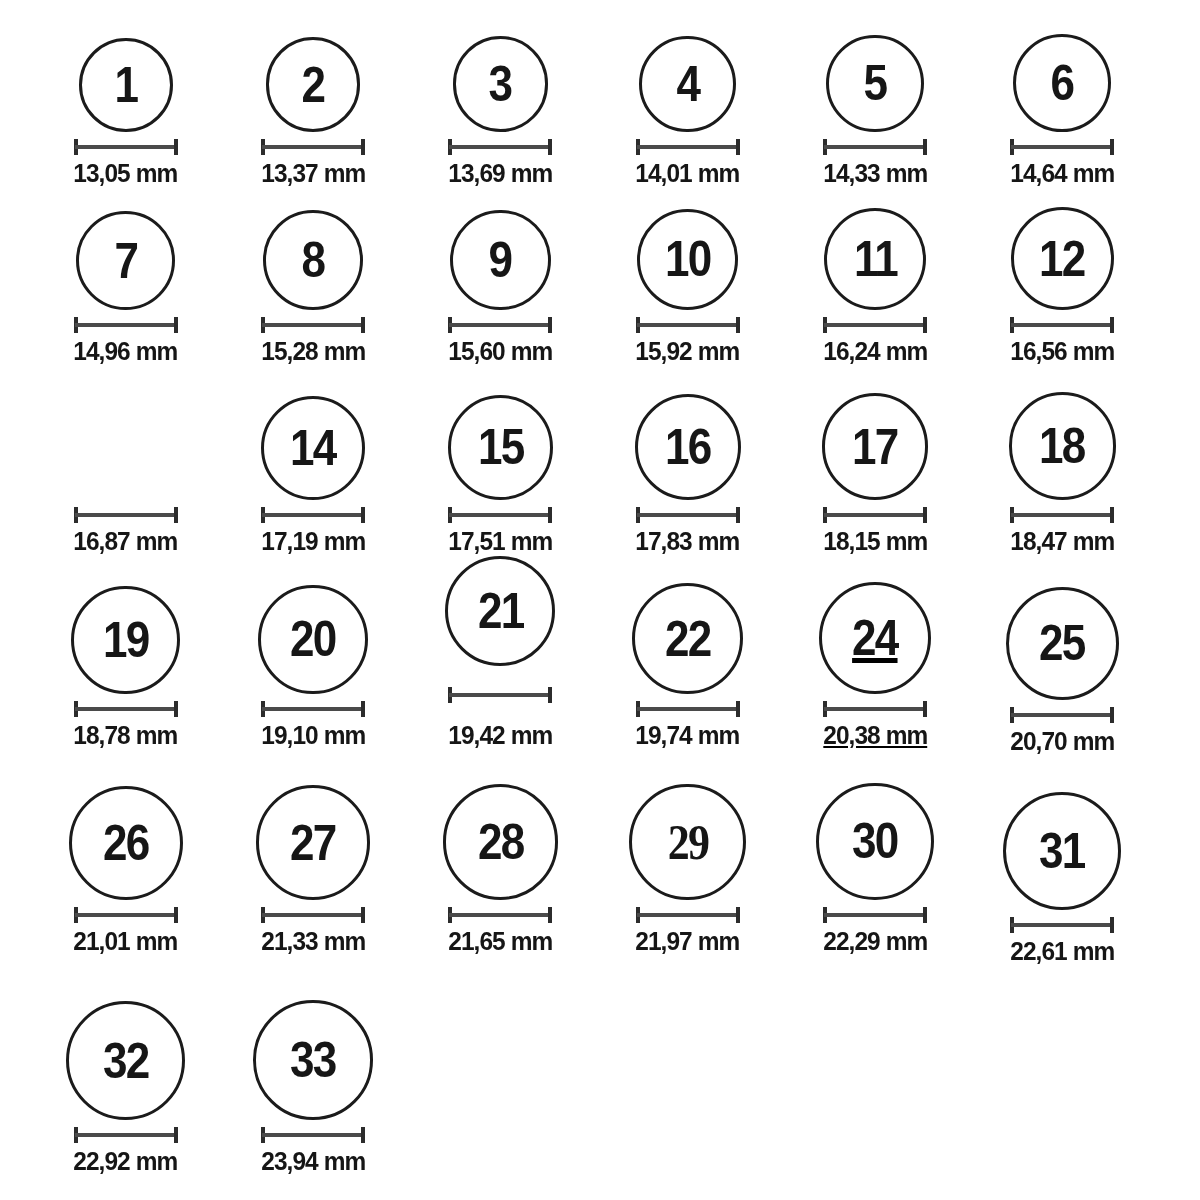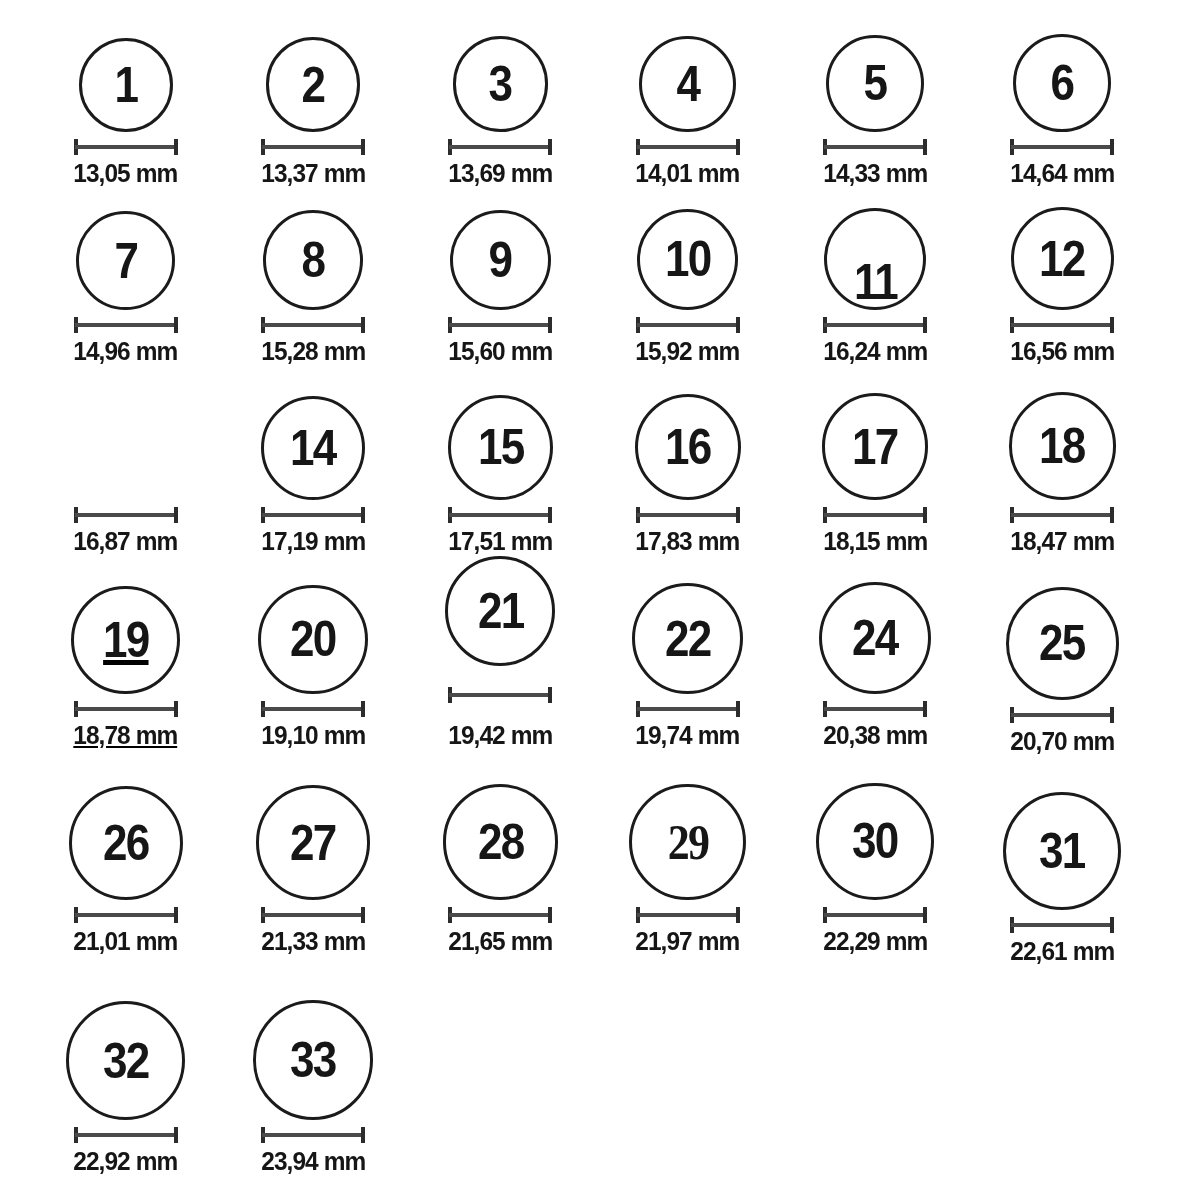--- a/index.html
+++ b/index.html
@@ -190,21 +190,21 @@
       <span class="num">10</span>
     </div>
     <div class="mline">
       <span class="cap left"></span>
       <span class="bar"></span>
       <span class="cap right"></span>
     </div>
     <div class="label">15,92 mm</div>
   </div>
       <div class="cell" style="height: 178px;">
-    <div class="circle" style="width: 102px; height: 102px; align-items: flex-end;">
+    <div class="circle" style="width: 102px; height: 102px;">
       <span class="num">11</span>
     </div>
     <div class="mline">
       <span class="cap left"></span>
       <span class="bar"></span>
       <span class="cap right"></span>
     </div>
     <div class="label">16,24 mm</div>
   </div>
       <div class="cell" style="height: 178px;">
@@ -274,21 +274,21 @@
     <div class="circle" style="width: 107.6px; height: 107.6px;">
       <span class="num">18</span>
     </div>
     <div class="mline">
       <span class="cap left"></span>
       <span class="bar"></span>
       <span class="cap right"></span>
     </div>
     <div class="label">18,47 mm</div>
   </div>
-      <div class="cell" style="height: 194px; text-decoration: underline;">
+      <div class="cell" style="height: 194px;">
     <div class="circle" style="width: 108.4px; height: 108.4px;">
       <span class="num">19</span>
     </div>
     <div class="mline">
       <span class="cap left"></span>
       <span class="bar"></span>
       <span class="cap right"></span>
     </div>
     <div class="label">18,78 mm</div>
   </div>
@@ -318,21 +318,21 @@
     <div class="circle" style="width: 110.8px; height: 110.8px;">
       <span class="num">22</span>
     </div>
     <div class="mline">
       <span class="cap left"></span>
       <span class="bar"></span>
       <span class="cap right"></span>
     </div>
     <div class="label">19,74 mm</div>
   </div>
-      <div class="cell" style="height: 194px;">
+      <div class="cell" style="height: 194px; text-decoration: underline;">
     <div class="circle" style="width: 112.4px; height: 112.4px;">
       <span class="num">24</span>
     </div>
     <div class="mline">
       <span class="cap left"></span>
       <span class="bar"></span>
       <span class="cap right"></span>
     </div>
     <div class="label">20,38 mm</div>
   </div>

